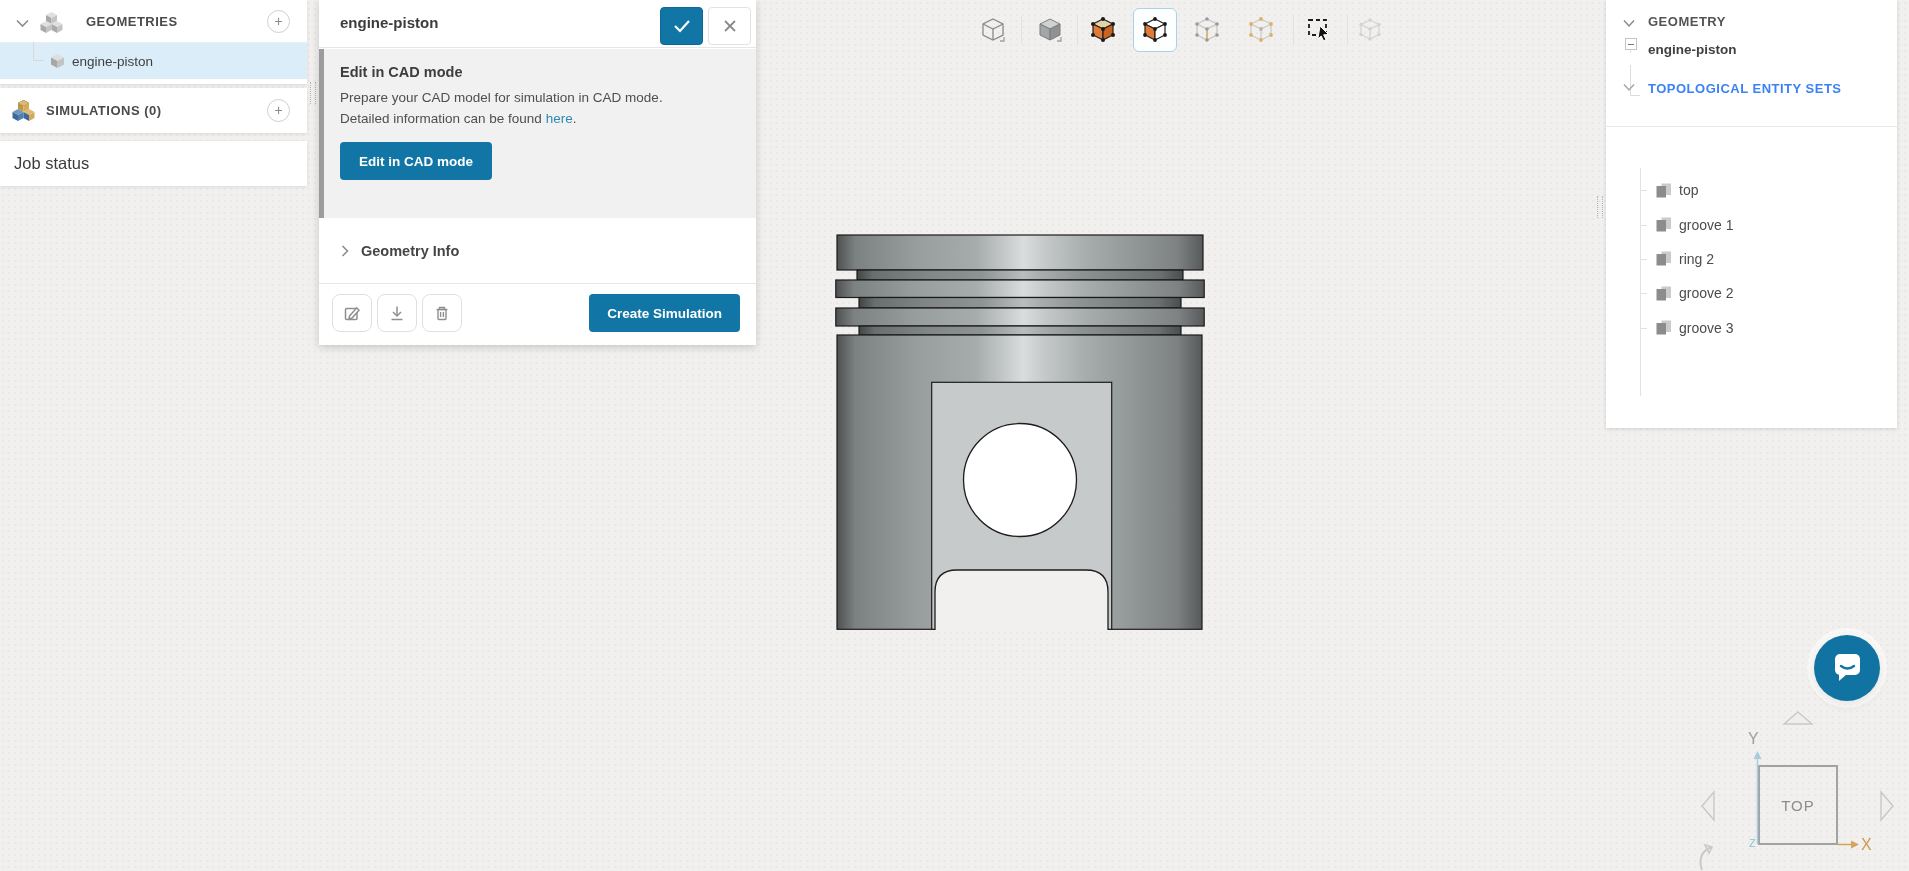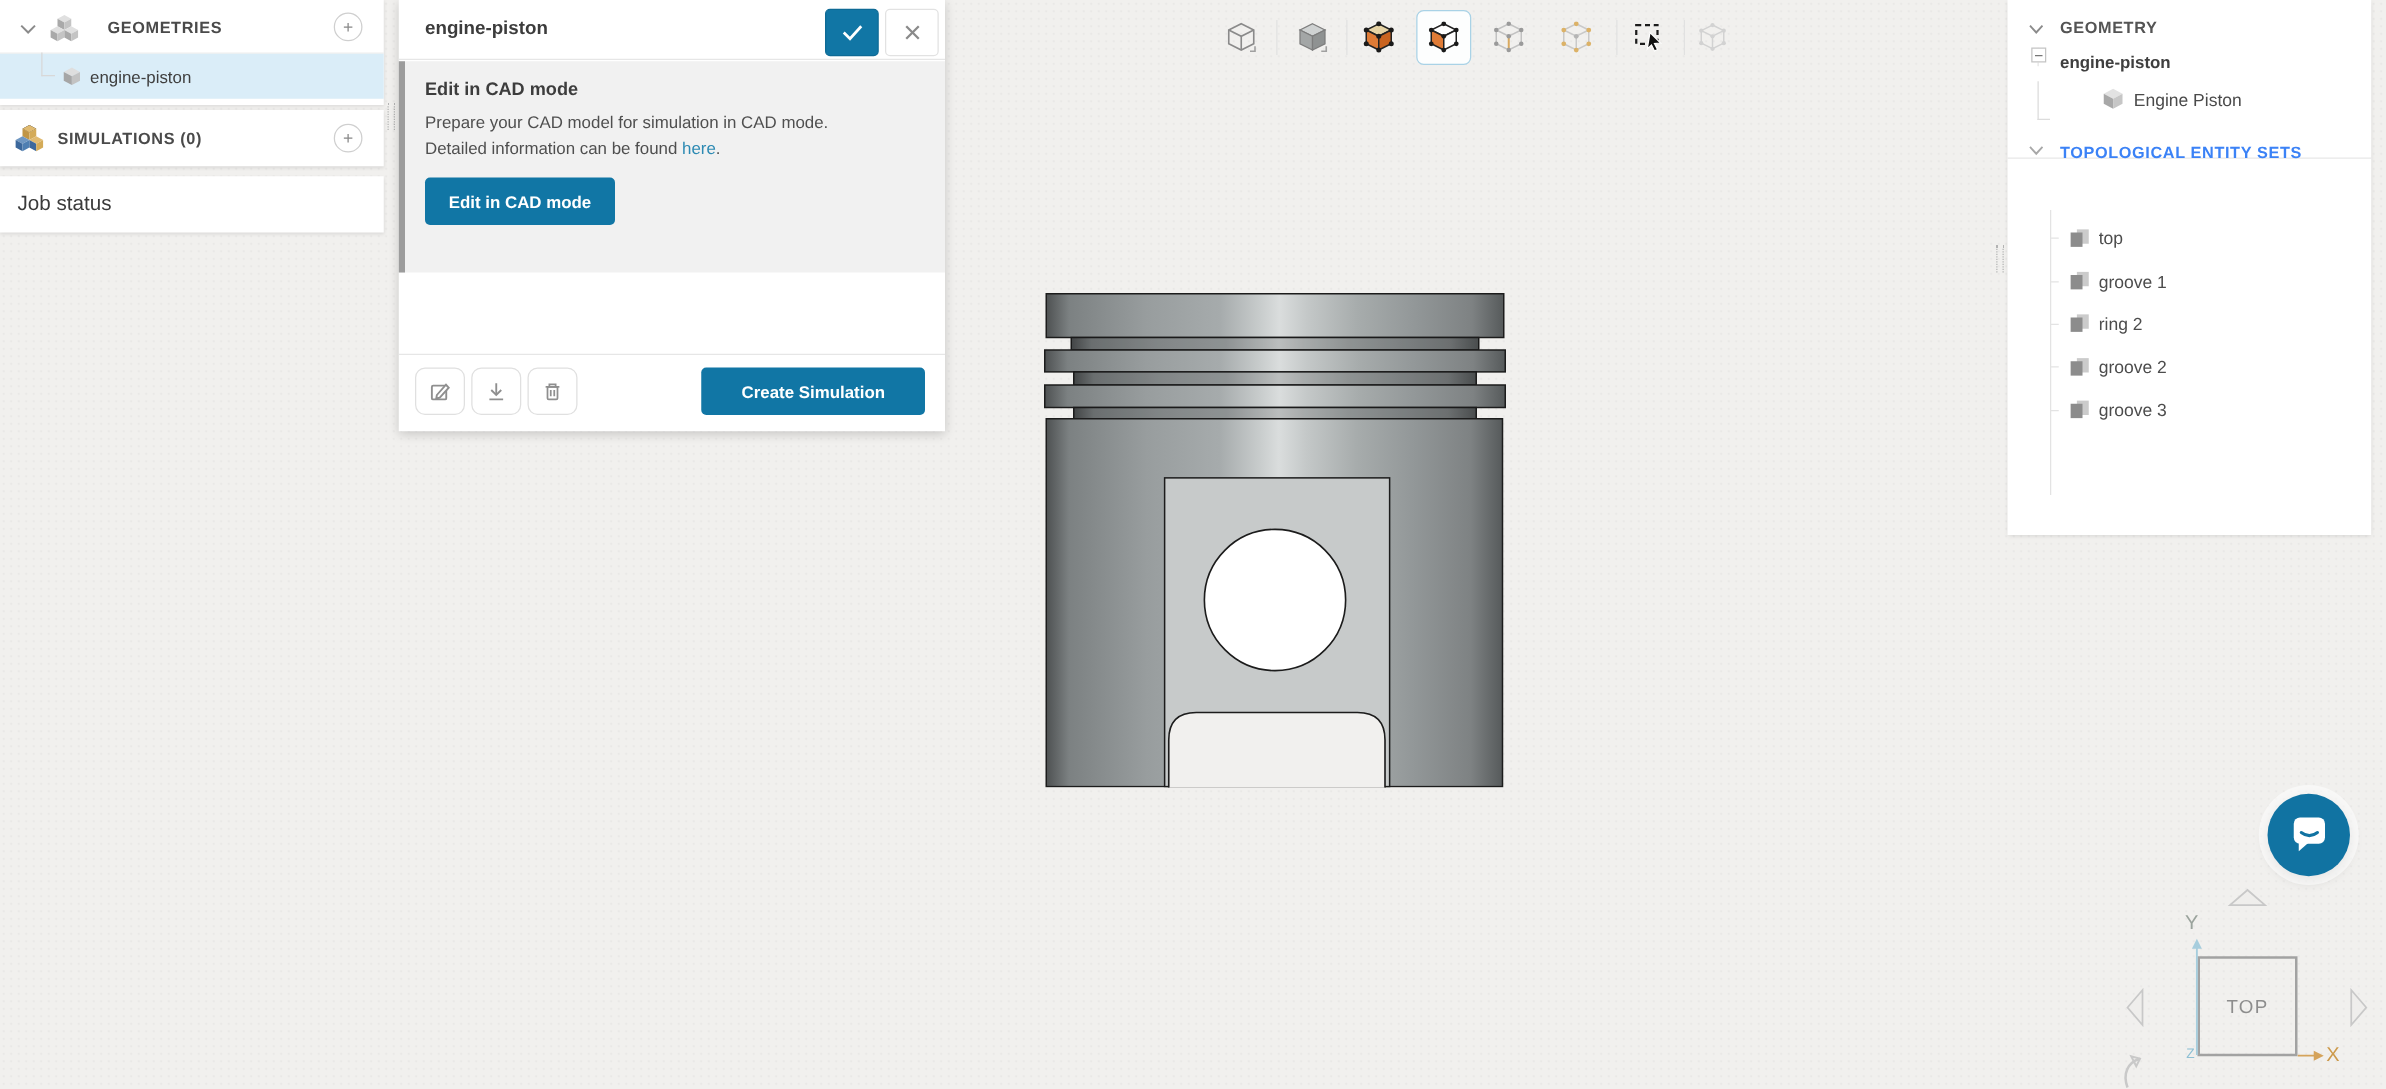--- a/index.html
+++ b/index.html
@@ -42,21 +42,21 @@
   .gray-box p { margin-top:7px; font-size:13.5px; line-height:21px; color:#4f4f4f; }
   .gray-box a { color:#2d8ab3; text-decoration:none; cursor:pointer; }
   .btn-blue { display:inline-block; background:#1176a5; color:#fff; font-weight:bold; font-size:13.5px;
     border:none; border-radius:4px; cursor:pointer; font-family:"Liberation Sans", sans-serif; }
   #edit-cad-btn { margin-top:13px; padding:0 19px; height:38px; }
   .ginfo-row { position:absolute; left:0; top:218px; width:437px; height:65px; display:flex; align-items:center; cursor:pointer; }
   .ginfo-row .lbl { font-size:14.5px; font-weight:bold; color:#454545; margin-left:12px; }
   .pfoot { position:absolute; left:0; top:283px; width:437px; height:62px; border-top:1px solid #e6e6e6; }
   .icon-btn { position:absolute; top:10px; width:40px; height:38px; background:#fff; border:1px solid #e0e0e0;
     border-radius:8px; cursor:pointer; display:flex; align-items:center; justify-content:center; }
-  #create-sim-btn { position:absolute; right:16px; top:10px; height:38px; padding:0 32px; }
+  #create-sim-btn { position:absolute; right:16px; top:10px; height:38px; padding:0 18px; }
 
   
   .tool { position:absolute; top:8px; width:40px; height:44px; display:flex; align-items:center; justify-content:center;
     cursor:pointer; background:transparent; border:none; }
   .tool.active { border:1px solid #a9d2e6; border-radius:6px; background:#fdfefe; }
   .tsep { position:absolute; top:16px; width:1px; height:28px; background:#e1e1e1; }
 
   
   #right-panel { position:absolute; left:1606px; top:0; width:291px; height:428px; background:#fff;
     box-shadow:0 1px 4px rgba(0,0,0,0.13); }
@@ -154,20 +154,26 @@
           <line x1="2" y1="2" x2="12" y2="12" stroke="#8a8a8a" stroke-width="1.8"></line>
           <line x1="12" y1="2" x2="2" y2="12" stroke="#8a8a8a" stroke-width="1.8"></line>
         </svg>
     </div>
   </div>
   <div class="gray-box">
     <h3>Edit in CAD mode</h3>
     <p><span>Prepare your CAD model for simulation in CAD mode.</span><br>
       <span>Detailed information can be found </span><a>here</a><span>.</span></p>
     <button id="edit-cad-btn" class="btn-blue">Edit in CAD mode</button>
+  </div>
+  <div class="ginfo-row">
+    <svg style="margin-left:22px;" width="8" height="12">
+        <polyline points="1.5,1 6.5,6 1.5,11" fill="none" stroke="#8a8a8a" stroke-width="1.5"></polyline>
+      </svg>
+    <span class="lbl">Geometry Info</span>
   </div>
   <div class="pfoot">
     <div class="icon-btn" style="left:13px;">
       <svg width="18" height="18" viewBox="0 0 18 18" fill="none" stroke="#8f8f8f" stroke-width="1.5">
           <rect x="2.5" y="4.5" width="11.5" height="11" rx="1"></rect>
           <path d="M6.5 12 L13.8 3.8 L16 6.2 L8.8 14.2 L6 14.8 Z" fill="#fff"></path>
         </svg>
     </div>
     <div class="icon-btn" style="left:58px;">
       <svg width="18" height="18" viewBox="0 0 18 18" fill="none" stroke="#8f8f8f" stroke-width="1.5">
@@ -340,28 +346,20 @@
     <span class="rp-header-label" style="margin-left:42px; color:#545454;">GEOMETRY</span>
   </div>
   <div class="rline" style="left:24px; top:38px; width:1px; height:15px;"></div>
   <div class="side-row" style="height:26px; position:relative;">
     <span class="abs" style="left:19px; top:2px; width:12px; height:12px; border:1px solid #c4c4c4; background:#fff;">
       <span class="abs" style="left:2px; top:4.5px; width:6px; border-top:1.4px solid #777;"></span>
     </span>
     <span style="margin-left:42px; font-size:13.5px; font-weight:bold; color:#3f3f3f;">engine-piston</span>
   </div>
   <div class="tree-elbow" style="left:24px; top:65px; width:10px; height:31px; border-color:#dcdcdc;"></div>
-  <div class="side-row" style="height:30px; position:relative; margin-top:3px;">
-    <svg class="abs" style="left:76px; top:5px;" width="17" height="18" viewBox="0 0 17 18">
-      <polygon points="8.5,1 16,5 8.5,9 1,5" fill="#e2e2e2"></polygon>
-        <polygon points="1,5 8.5,9 8.5,17 1,13" fill="#a8a8a8"></polygon>
-        <polygon points="16,5 8.5,9 8.5,17 16,13" fill="#c6c6c6"></polygon>
-    </svg>
-    <span style="margin-left:101px; font-size:14px; color:#4a4a4a;">Engine Piston</span>
-  </div>
   <div class="rline" style="left:0; top:126px; width:291px; height:1px; background:#e8e8e8;"></div>
   <div class="side-row" style="height:32px; margin-top:10px; position:relative;">
     <svg class="abs" style="left:17px; top:11px;" width="12" height="9">
         <polyline points="1,1.5 6,7 11,1.5" fill="none" stroke="#a8a8a8" stroke-width="1.5"></polyline>
       </svg>
     <span class="rp-header-label" style="margin-left:42px; color:#3b82f6;">TOPOLOGICAL ENTITY SETS</span>
   </div>
   <div class="rline" style="left:34px; top:168px; width:1px; height:228px;"></div>
   <div class="tes-rows">
 

